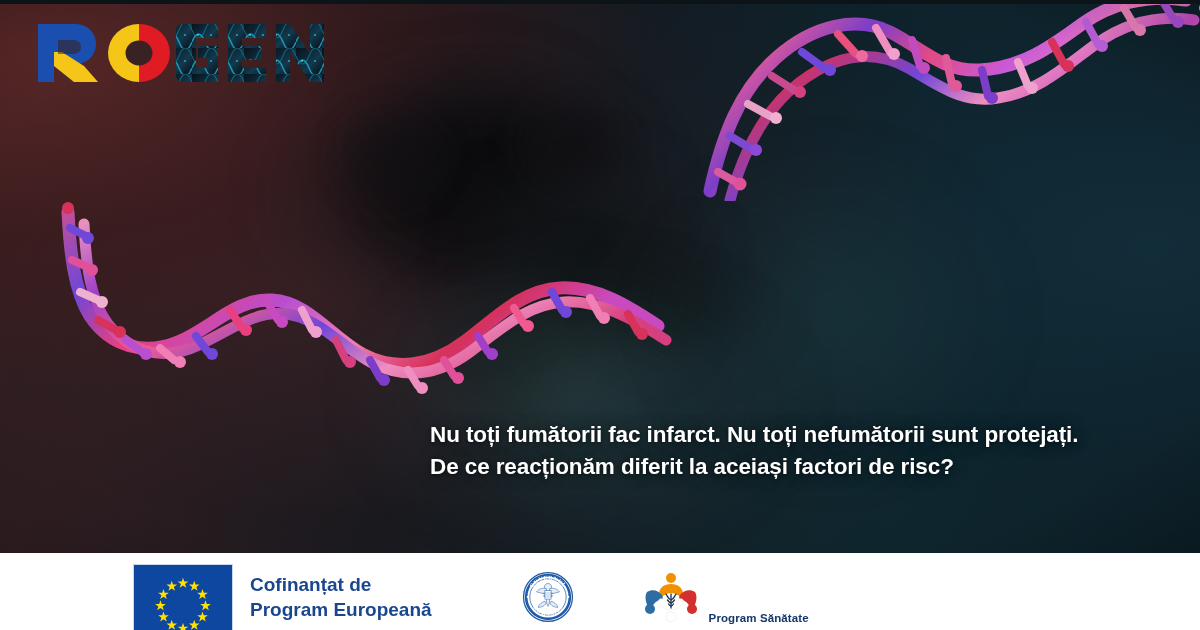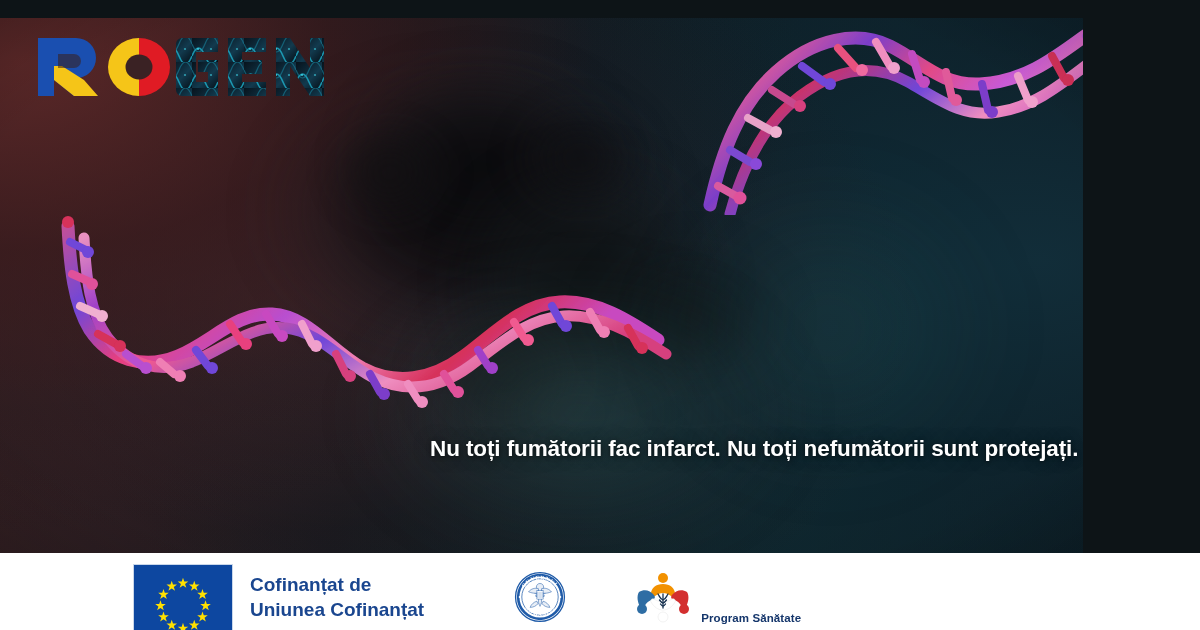--- a/index.html
+++ b/index.html
@@ -8,21 +8,21 @@
 
   #stage {
     position:relative;
     width:1200px; height:630px;
     overflow:hidden;
     background:#0d1417;
   }
 
   
   .hero {
-    position:absolute; left:0; top:18px; width:1083px; height:553px;
+    position:absolute; left:0; top:4px; width:1200px; height:553px;
     overflow:hidden;
     background:
       radial-gradient(110% 130% at 2% 8%,  rgba(92,40,40,0.95) 0%, rgba(60,26,28,0.65) 26%, rgba(26,20,24,0.18) 48%, rgba(0,0,0,0) 66%),
       radial-gradient(95% 120% at 26% 52%, rgba(86,44,48,0.55) 0%, rgba(44,26,30,0.32) 34%, rgba(0,0,0,0) 62%),
       radial-gradient(120% 140% at 96% 44%, rgba(18,46,58,0.95) 0%, rgba(14,34,44,0.72) 30%, rgba(10,22,28,0.35) 56%, rgba(0,0,0,0) 78%),
       radial-gradient(80% 95% at 70% 86%,  rgba(20,58,62,0.55) 0%, rgba(12,32,36,0.25) 42%, rgba(0,0,0,0) 70%),
       linear-gradient(100deg, #3a2224 0%, #2b1e22 16%, #17191e 36%, #10222a 58%, #0e2730 76%, #0b1a22 100%);
   }
 
   
@@ -362,20 +362,21 @@
           <path d="M192,2 H230 V16 H206 V24 H226 V38 H206 V46 H230 V60 H192 Z" fill="url(#helixPat)"></path>
         </g>
         <g>
           <path d="M240,2 H254 L274,32 V2 H288 V60 H274 L254,30 V60 H240 Z" fill="url(#helixPat)"></path>
         </g>
       </svg>
     </div>
 
     <div class="headline">
       <span class="ln">Nu toți fumătorii fac infarct. Nu toți nefumătorii sunt protejați.</span>
+      <span class="ln">De ce reacționăm diferit la aceiași factori de risc?</span>
     </div>
   </div>
 
   <div class="footer">
     <div class="footer-inner">
 
       <div class="eu-block">
         <div class="eu-flag">
           <svg class="stars" viewBox="0 0 100 67" aria-hidden="true">
             <g fill="#ffe000">
@@ -389,21 +390,21 @@
               <polygon points="38.5,55.9 39.8,59.8 43.9,59.8 40.6,62.2 41.9,66.1 38.5,63.7 35.1,66.1 36.4,62.2 33.1,59.8 37.2,59.8"></polygon>
               <polygon points="30.1,47.5 31.4,51.4 35.5,51.4 32.2,53.8 33.5,57.7 30.1,55.3 26.7,57.7 28,53.8 24.7,51.4 28.8,51.4"></polygon>
               <polygon points="27,36 28.3,39.9 32.4,39.9 29.1,42.3 30.4,46.2 27,43.8 23.6,46.2 24.9,42.3 21.6,39.9 25.7,39.9"></polygon>
               <polygon points="30.1,24.5 31.4,28.4 35.5,28.4 32.2,30.8 33.5,34.7 30.1,32.3 26.7,34.7 28,30.8 24.7,28.4 28.8,28.4"></polygon>
               <polygon points="38.5,16.1 39.8,20 43.9,20 40.6,22.4 41.9,26.3 38.5,23.9 35.1,26.3 36.4,22.4 33.1,20 37.2,20"></polygon>
             </g>
           </svg>
         </div>
         <div class="eu-text">
           <div>Cofinanțat de</div>
-          <div>Uniunea Cofinanțat</div>
+          <div>Program Europeană</div>
         </div>
       </div>
 
       <div class="gov-block">
         <svg class="gov-seal" viewBox="0 0 100 100" aria-hidden="true">
           <defs>
             <path id="arcTop" d="M14,52 A36,36 0 0 1 86,52" fill="none"></path>
             <path id="arcBot" d="M17,54 A33,33 0 0 0 83,54" fill="none"></path>
           </defs>
           <circle cx="50" cy="50" r="47" fill="none" stroke="#1f5ba8" stroke-width="2.5"></circle>

